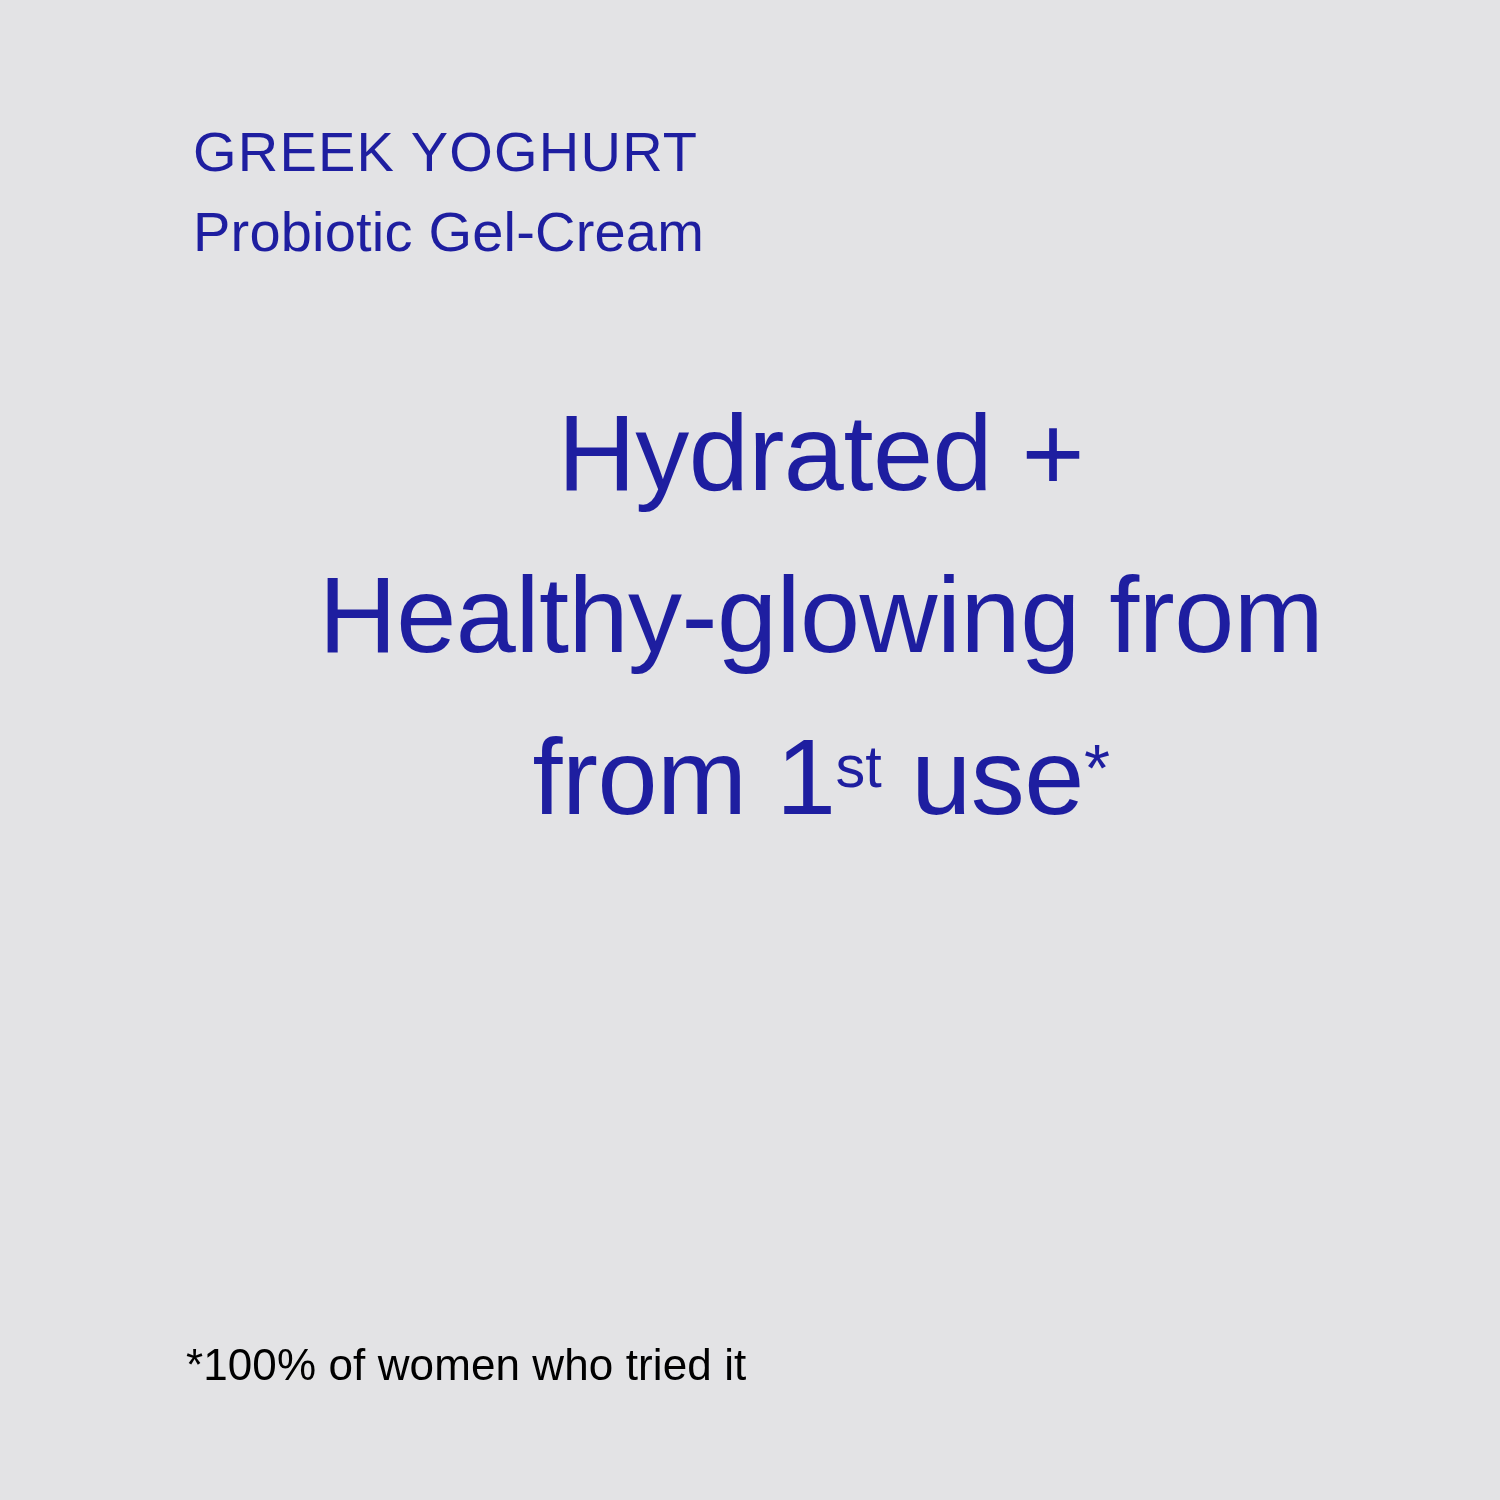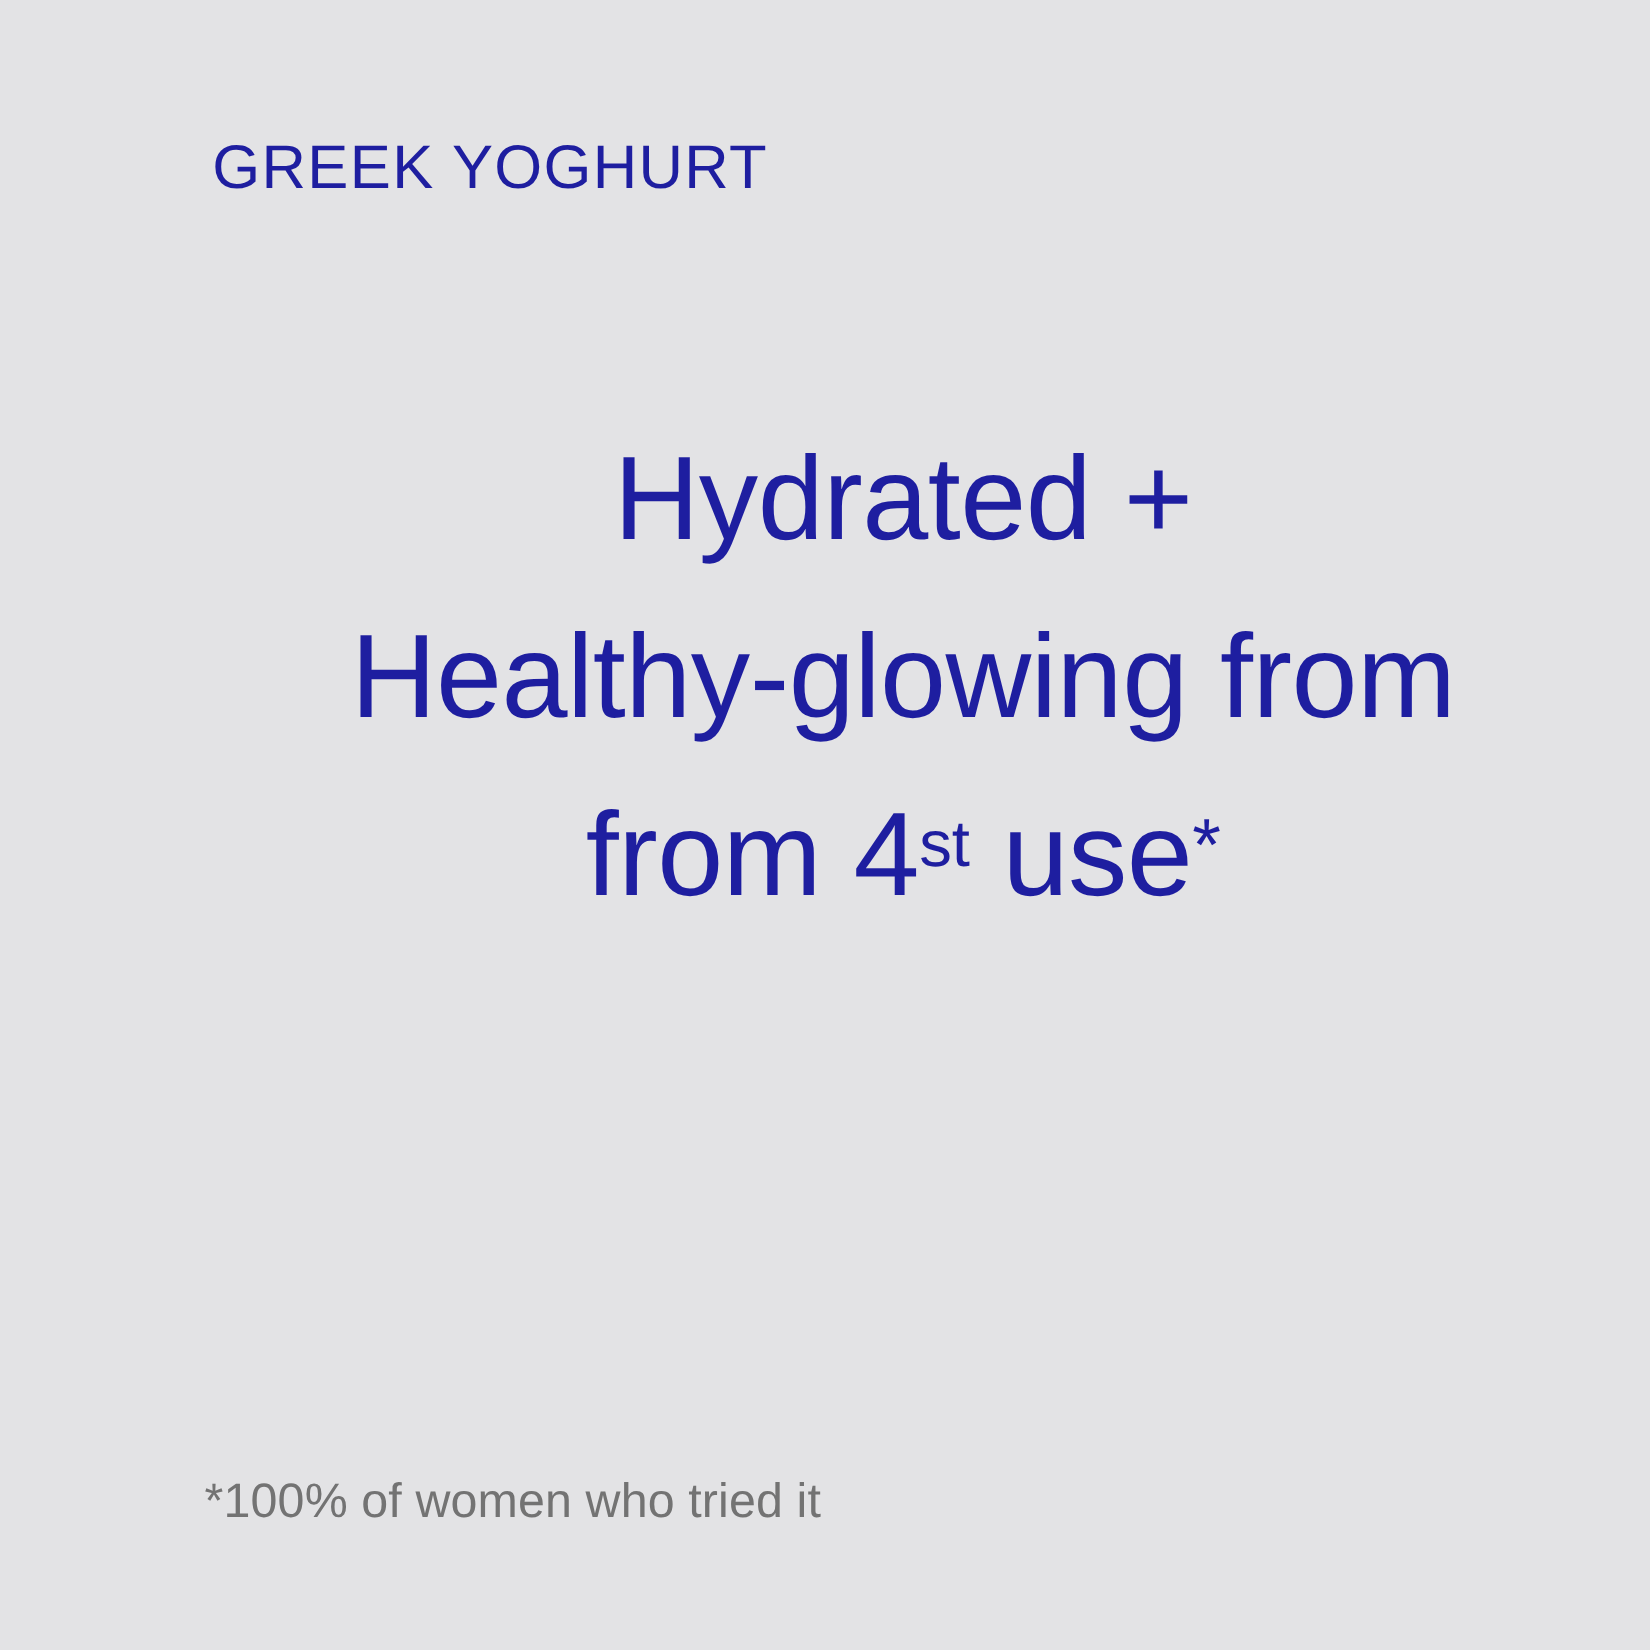--- a/index.html
+++ b/index.html
@@ -74,34 +74,35 @@
 
   
   .footnote {
     position: absolute;
     left: 186px;
     top: 1337px;
     font-size: 44px;
     line-height: 56px;
     font-weight: 400;
     letter-spacing: 0.1px;
-    color: #737373;
+    color: #000000;
     white-space: nowrap;
   }
 </style>
 </head>
 <body>
 
 <div id="poster">
 
   <div class="eyebrow-block">
     <div class="eyebrow-line is-caps">GREEK YOGHURT</div>
+    <div class="eyebrow-line">Probiotic Gel-Cream</div>
   </div>
 
   <div class="headline-block">
     <div class="headline-line">Hydrated +</div>
     <div class="headline-line">Healthy-glowing from</div>
-    <div class="headline-line"><span>from 4</span><span class="sup">st</span><span> use</span><span class="sup-star">*</span></div>
+    <div class="headline-line"><span>from 1</span><span class="sup">st</span><span> use</span><span class="sup-star">*</span></div>
   </div>
 
   <div class="footnote">*100% of women who tried it</div>
 
 </div>
 
 </body></html>

